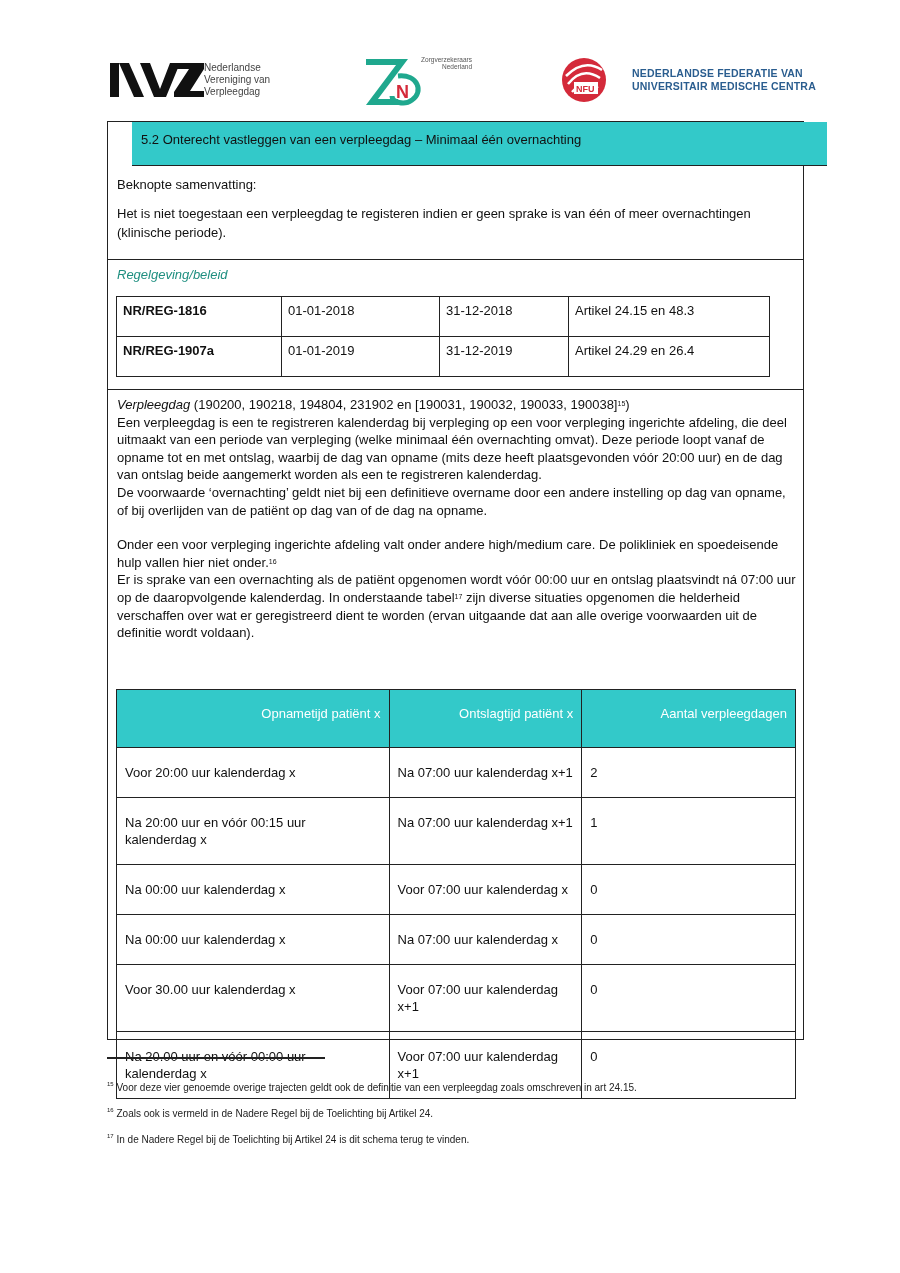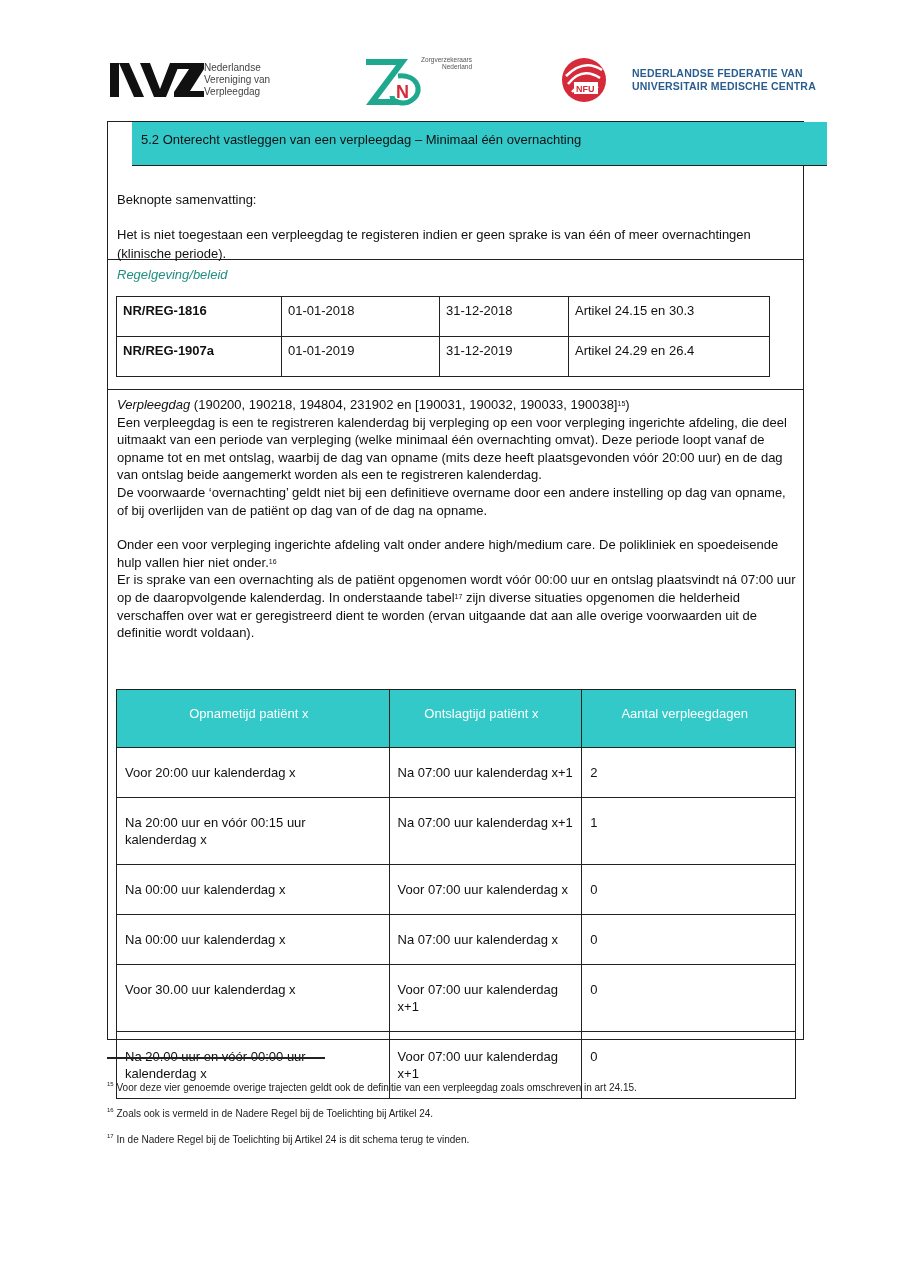--- a/index.html
+++ b/index.html
@@ -9,32 +9,32 @@
     .nvz-mark { width: 94px; height: 34px; }
     .nvz-text { margin-left: 0; font-size: 10px; line-height: 12px; color: #444; }
     .logo-zn { position: absolute; left: 362px; top: 4px; width: 110px; height: 52px; }
     .zn-text { position: absolute; left: 58px; top: 0px; font-size: 6.5px; line-height: 7px; color: #555; text-align: right; width: 52px; }
     .logo-nfu { position: absolute; left: 560px; top: 4px; display: flex; align-items: center; }
     .nfu-text { margin-left: 24px; font-size: 10.5px; line-height: 13px; color: #2a5d8f; font-weight: bold; letter-spacing: 0.2px; }
 
     .frame { position: absolute; left: 107px; top: 121px; width: 697px; height: 919px; border: 1.5px solid #222; box-sizing: border-box; }
     .title-bar { position: absolute; left: 0; top: 0; width: 100%; height: 44px; background: #33c9c9; border-bottom: 1.5px solid #222; box-sizing: border-box; padding: 10px 9px; font-size: 13px; margin-left: 24px; }
     .summary { position: absolute; left: 0; top: 44px; width: 100%; height: 94px; border-bottom: 1.5px solid #222; box-sizing: border-box; padding: 8px 9px; font-size: 13px; line-height: 19px; }
-    .summary p { margin: 16px 0 10px 0; }
+    .summary p { margin: 1px 0 10px 0; }
     .reg { position: absolute; left: 0; top: 138px; width: 100%; height: 130px; border-bottom: 1.5px solid #222; box-sizing: border-box; }
     .reg-title { position: absolute; left: 9px; top: 7px; font-size: 13px; font-style: italic; color: #1f8f80; }
     .reg-table { position: absolute; left: 8px; top: 36px; width: 654px; border-collapse: collapse; font-size: 13px; }
     .reg-table td { border: 1.5px solid #222; height: 40px; vertical-align: top; padding: 6px 6px; box-sizing: border-box; }
     .reg-table td.id { font-weight: bold; }
     .body-text { position: absolute; left: 9px; top: 274px; width: 680px; font-size: 13px; line-height: 17.6px; }
     .body-text p { margin: 0; }
     .body-text .gap { height: 17px; }
     sup { font-size: 7px; vertical-align: top; position: relative; top: -1px; }
     .main-table { position: absolute; left: 8px; top: 567px; width: 680px; border-collapse: collapse; font-size: 13px; }
-    .main-table th { background: #33c9c9; color: #fff; font-weight: normal; text-align: center; vertical-align: top; border: 1.5px solid #222; padding: 10px 8px 4px 0; height: 58px; box-sizing: border-box; line-height: 28px; }
+    .main-table th { background: #33c9c9; color: #fff; font-weight: normal; text-align: right; vertical-align: top; border: 1.5px solid #222; padding: 10px 8px 4px 0; height: 58px; box-sizing: border-box; line-height: 28px; }
     .main-table td { border: 1.5px solid #222; vertical-align: top; padding: 16px 8px; line-height: 17px; height: 38px; box-sizing: border-box; }
     .c1 { width: 273px; } .c2 { width: 193px; } .c3 { width: 214px; }
 
     .fn-rule { position: absolute; left: 107px; top: 1057px; width: 218px; height: 2px; background: #222; }
     .footnotes { position: absolute; left: 107px; top: 1082px; font-size: 10px; color: #222; }
     .footnotes p { margin: 0 0 15px 0; }
     .footnotes sup { font-size: 6px; }
   </style>
 </head>
 <body>
@@ -91,21 +91,21 @@
   </div>
 
   <div class="reg">
     <div class="reg-title">Regelgeving/beleid</div>
     <table class="reg-table">
       <tbody>
           <tr>
         <td class="id" style="width:165px">NR/REG-1816</td>
         <td style="width:158px">01-01-2018</td>
         <td style="width:129px">31-12-2018</td>
-        <td>Artikel 24.15 en 30.3</td>
+        <td>Artikel 24.15 en 48.3</td>
       </tr>
       <tr>
         <td class="id">NR/REG-1907a</td>
         <td>01-01-2019</td>
         <td>31-12-2019</td>
         <td>Artikel 24.29 en 26.4</td>
       </tr>
     </tbody>
       </table>
   </div>

